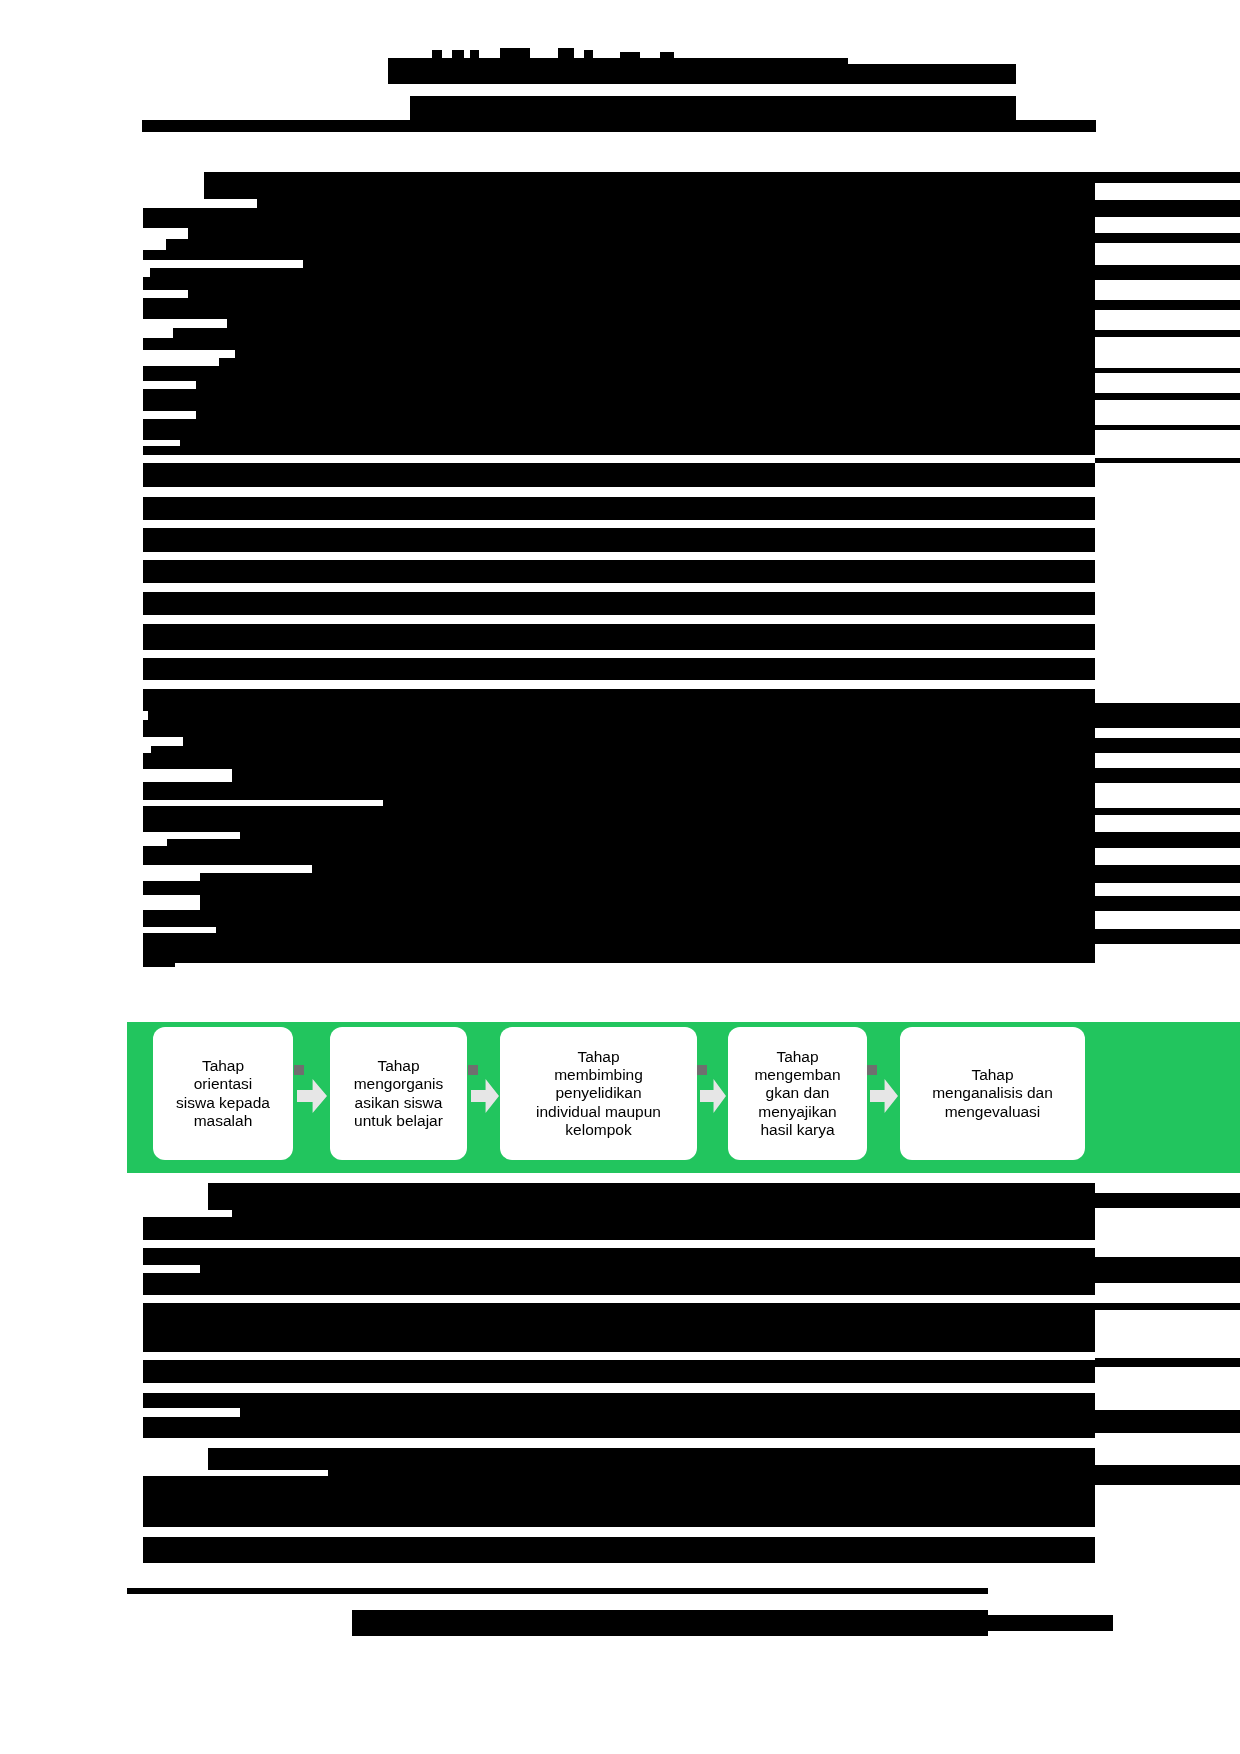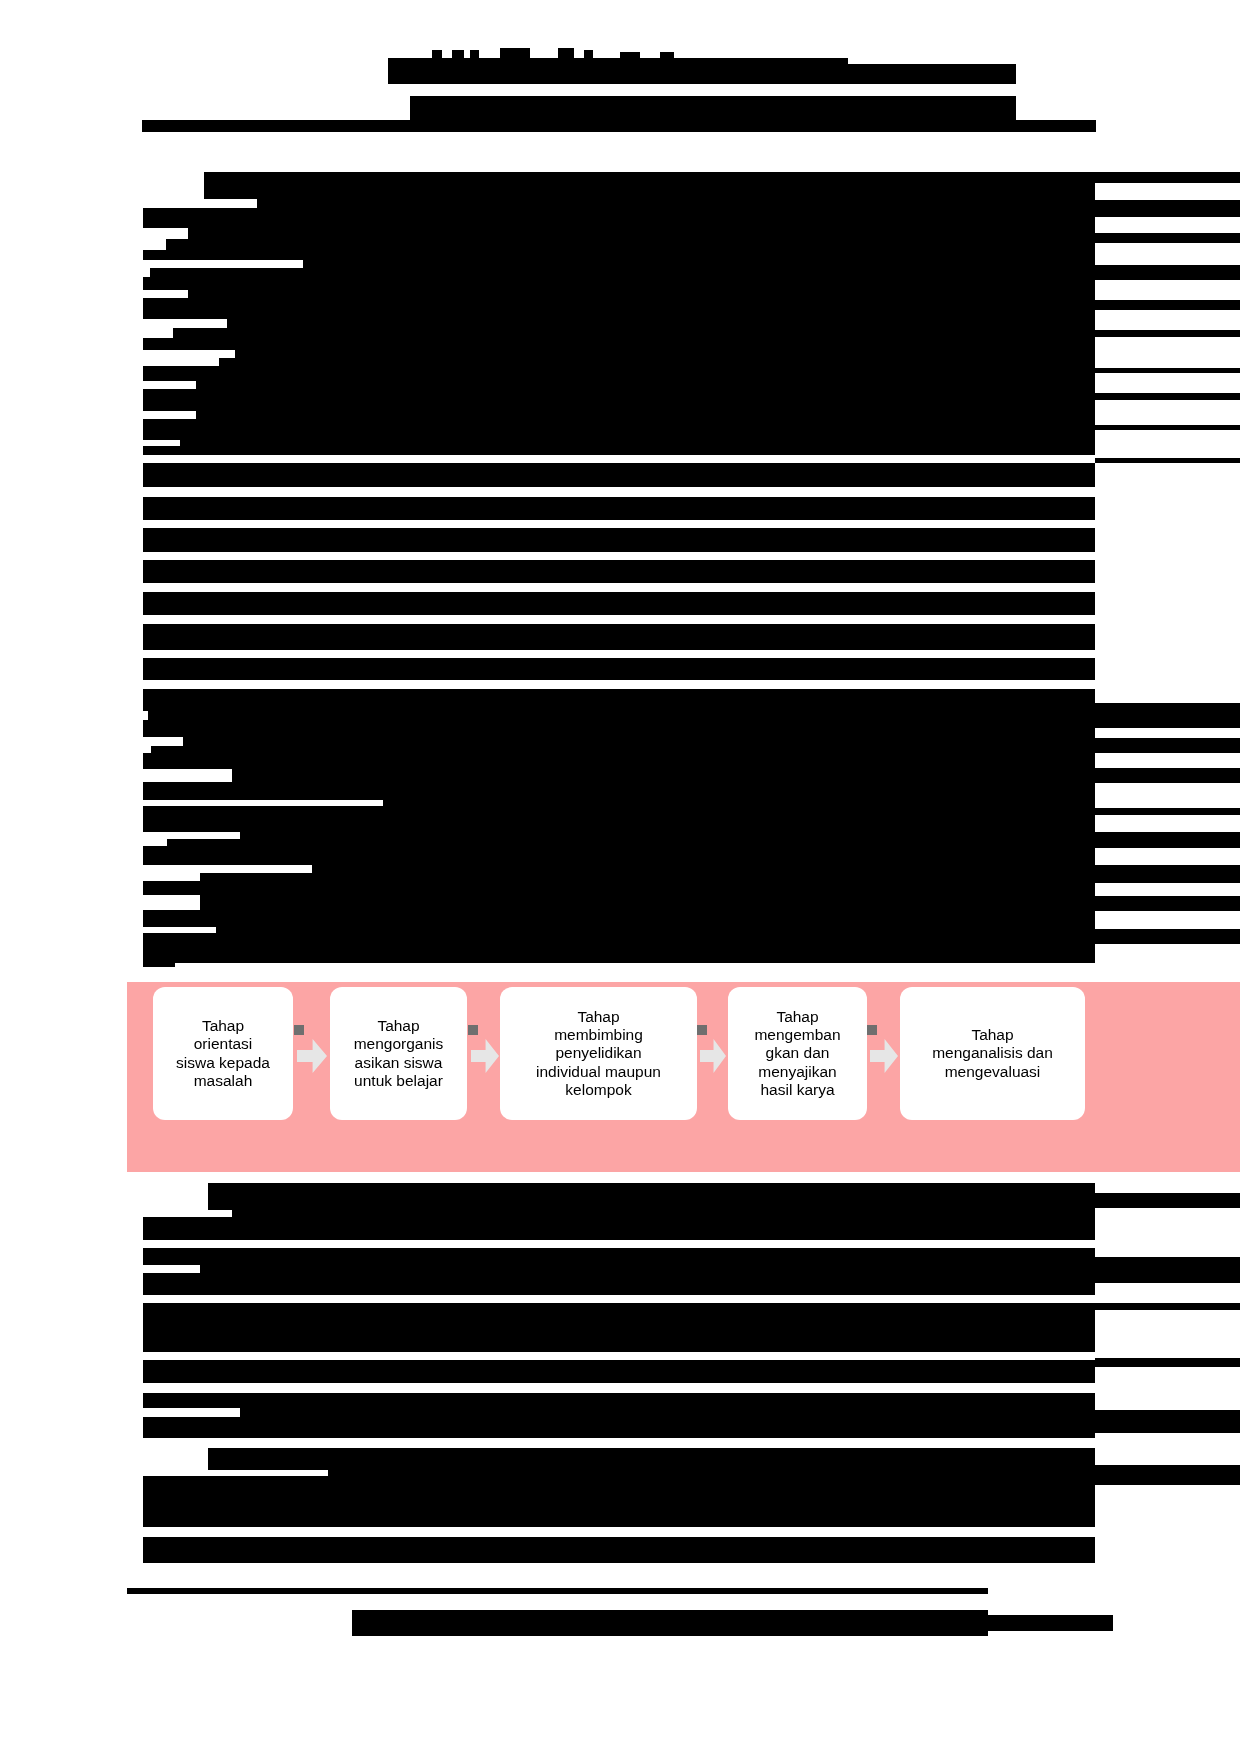--- a/index.html
+++ b/index.html
@@ -1,21 +1,21 @@
 <!DOCTYPE html>
 <html><head>
 <meta charset="utf-8">
 <style>
   html,body{margin:0;padding:0;background:#888;}
   #page{position:relative;width:1240px;height:1754px;background:#fff;overflow:hidden;
         font-family:"Liberation Sans", sans-serif;}
   .bar{position:absolute;background:#000;z-index:1;}
   .notch{position:absolute;background:#fff;z-index:2;}
-  #flowchart-band{position:absolute;left:127px;top:982px;width:1113px;height:190px;
-                  background:#fca5a5;z-index:3;}
+  #flowchart-band{position:absolute;left:127px;top:1022px;width:1113px;height:151px;
+                  background:#22c55e;z-index:3;}
   .fc-box{position:absolute;top:5px;height:133px;background:#fff;border-radius:12px;
           display:flex;align-items:center;justify-content:center;text-align:center;
           color:#000;font-size:15.5px;line-height:1.18;z-index:4;}
   .fc-box span{white-space:pre-line;display:block;width:100%;}
   .fc-arrow{position:absolute;top:57px;height:34px;z-index:4;}
   .fc-arrow .head{position:absolute;left:0;top:0;width:100%;height:100%;background:#e6e6e6;
           clip-path:polygon(0 32%,52% 32%,52% 0,100% 50%,52% 100%,52% 68%,0 68%);}
   .fc-arrow .shadow-sq{position:absolute;left:-3px;top:-14px;width:10px;height:10px;background:#6f6f6f;}
 </style>
 </head>

